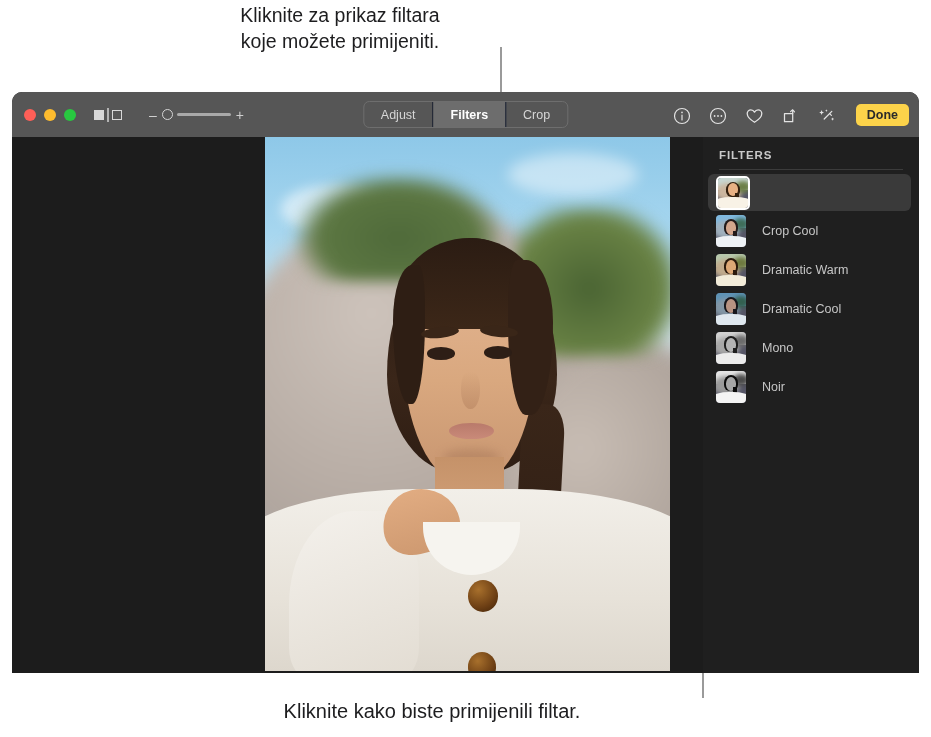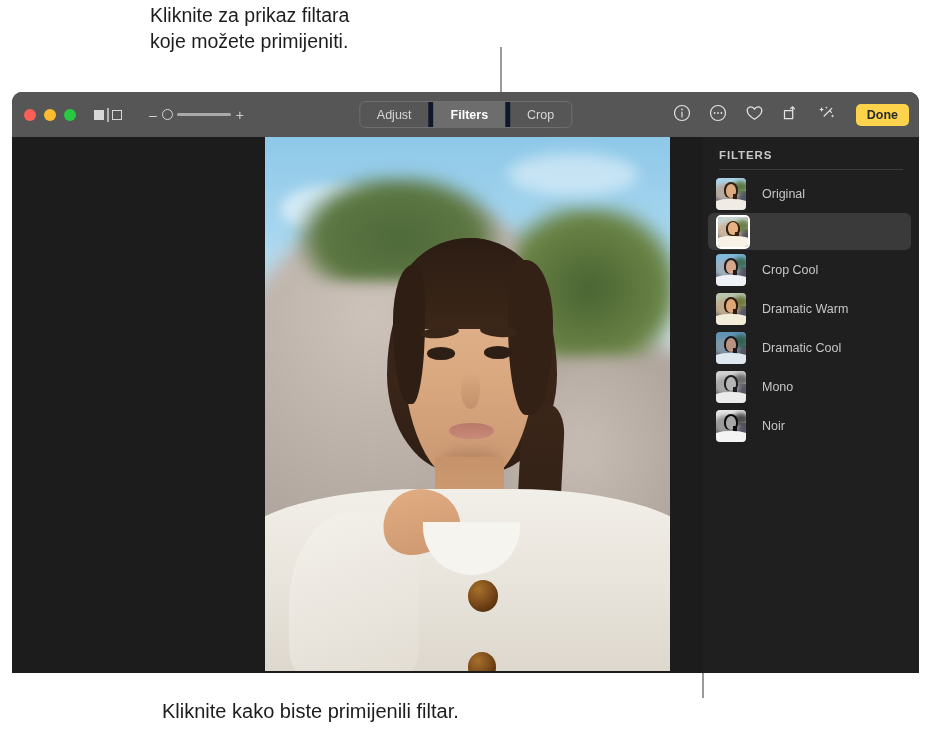--- a/index.html
+++ b/index.html
@@ -11,21 +11,21 @@
     -webkit-font-smoothing: antialiased;
   }
   #root { position: relative; width: 931px; height: 737px; background:#fff; }
 
   
   .callout-text {
     position: absolute;
     color: #1d1d1f;
     font-size: 19.5px;
     line-height: 26px;
-    text-align: left;
+    text-align: center;
     white-space: pre-line;
     font-family: "Liberation Sans", sans-serif;
   }
   #callout-top { left: 150px; top: 2px; width: 380px; }
   #callout-bottom { left: 162px; top: 698px; width: 540px; font-size: 20px; }
 
   .leader { position: absolute; background: #9a9a9a; }
   #leader-top { left: 500px; top: 47px; width: 2px; height: 49px; }
   #leader-bottom { left: 702px; top: 565px; width: 2px; height: 133px; }
 
@@ -91,26 +91,26 @@
     border: 1px solid #6e6e6e;
     border-radius: 6px;
     overflow: hidden;
   }
   #segmented .seg {
     padding: 0 17px;
     height: 100%;
     display:flex; align-items:center;
     color: #d6d6d6;
     font-size: 12.5px;
-    border-right: 5px solid #0f172a;
+    border-right: 1px solid #0f172a;
   }
   #segmented .seg:last-child { border-right: none; }
   #segmented .seg.active { background:#6d6d6d; color:#ffffff; font-weight:bold; }
 
-  #right-tools { margin-left:auto; display:flex; align-items:flex-start; gap:17px; }
+  #right-tools { margin-left:auto; display:flex; align-items:flex-end; gap:17px; }
   .tool-icon { width:19px; height:19px; color:#e2e2e2; display:flex; align-items:center; justify-content:center; }
   .tool-icon svg { display:block; }
   #done-btn {
     background:#fcd34a;
     color:#2a2a2a;
     font-size:12.5px;
     font-weight:600;
     height:22px;
     padding: 0 11px;
     border-radius:5px;
@@ -364,34 +364,20 @@
           <div class="ph shirt-collar"></div>
           <div class="ph button1"></div>
           <div class="ph button2"></div>
         </div>
       </div>
 
       <div id="sidebar">
         <div id="filters-title">FILTERS</div>
         <div id="filters-rule"></div>
         <div id="filters-list">
-            <div class="filter-row">
-              <div class="thumb">
-                <div class="mini">
-                  <div class="m-sky" style="background:#a9d6ec"></div>
-                  <div class="m-rock" style="background:#b6aaa2"></div>
-                  <div class="m-green" style="background:#5d7a44"></div>
-                  <div class="m-hair" style="background:#2e1e14"></div>
-                  <div class="m-face" style="background:#dcab82"></div>
-                  <div class="m-braid" style="background:#2e1e14"></div>
-                  <div class="m-shirt" style="background:#f0ece5"></div>
-                </div>
-              </div>
-              <div class="filter-label">Original</div>
-            </div>
             <div class="filter-row selected">
               <div class="thumb">
                 <div class="mini">
                   <div class="m-sky" style="background:#c8d7d2"></div>
                   <div class="m-rock" style="background:#cbb69f"></div>
                   <div class="m-green" style="background:#6c7f47"></div>
                   <div class="m-hair" style="background:#33200f"></div>
                   <div class="m-face" style="background:#e8b184"></div>
                   <div class="m-braid" style="background:#33200f"></div>
                   <div class="m-shirt" style="background:#f8f2e6"></div>

